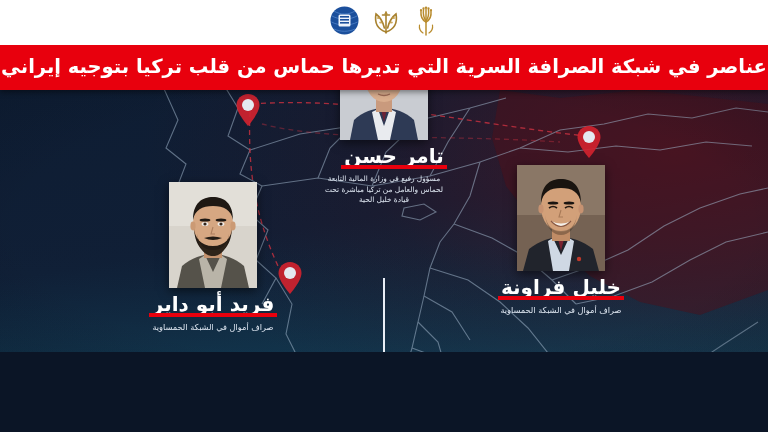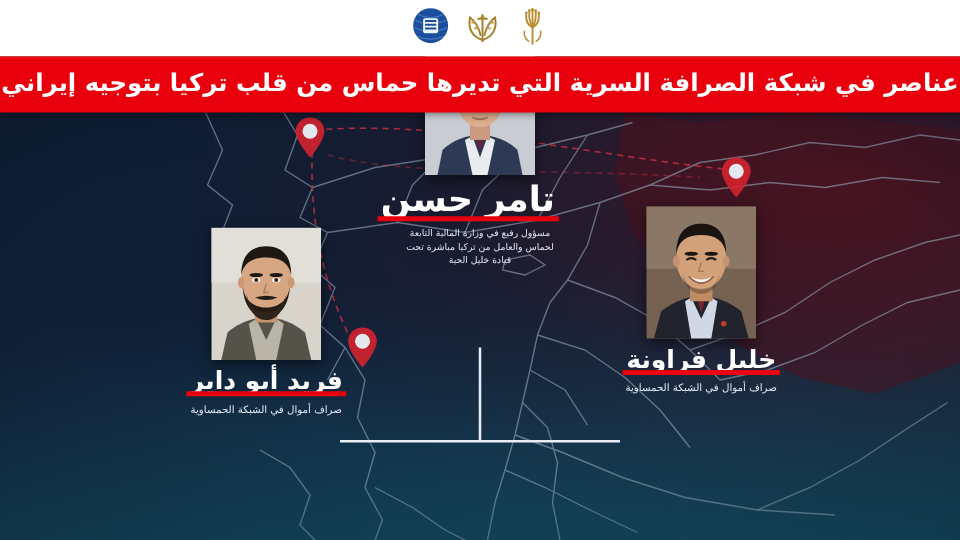--- a/index.html
+++ b/index.html
@@ -1,20 +1,20 @@
 <!DOCTYPE html>
 <html lang="ar" dir="rtl"><head>
 <meta charset="utf-8">
 <title>IDF Infographic</title>
 <style>
   html,body{margin:0;padding:0;background:#0b1526;}
   *{box-sizing:border-box;}
   #stage{
     position:relative;
-    width:768px;height:432px;
+    width:768px;height:352px;
     overflow:hidden;
     font-family:"DejaVu Sans","Liberation Sans",sans-serif;
     background:#0d1b2f;
   }
 
   
   .logo-bar{
     position:absolute;left:0;top:0;width:768px;height:45px;
     background:#ffffff;
     display:flex;align-items:center;justify-content:center;gap:12px;
@@ -90,21 +90,21 @@
     direction:rtl;
     line-height:1.35;
     white-space:nowrap;
     margin-top:4px;
   }
   .prole.multi{white-space:normal;}
 
   
   #node-center{left:321px;top:34px;width:126px;}
   #node-center .photo{width:88px;height:106px;}
-  #node-center .pname{font-size:28px;margin-left:20px;}
+  #node-center .pname{font-size:20px;margin-left:20px;}
   #node-center .prole{font-size:7.4px;line-height:1.45;margin-top:5px;width:118px;margin-left:auto;margin-right:auto;}
 
   
   #node-left{left:120px;top:182px;width:186px;}
   #node-left .photo{width:88px;height:106px;}
   #node-left .pname{font-size:20px;}
   #node-left .prole{font-size:8.2px;margin-top:5px;}
 
   
   #node-right{left:468px;top:165px;width:186px;}

